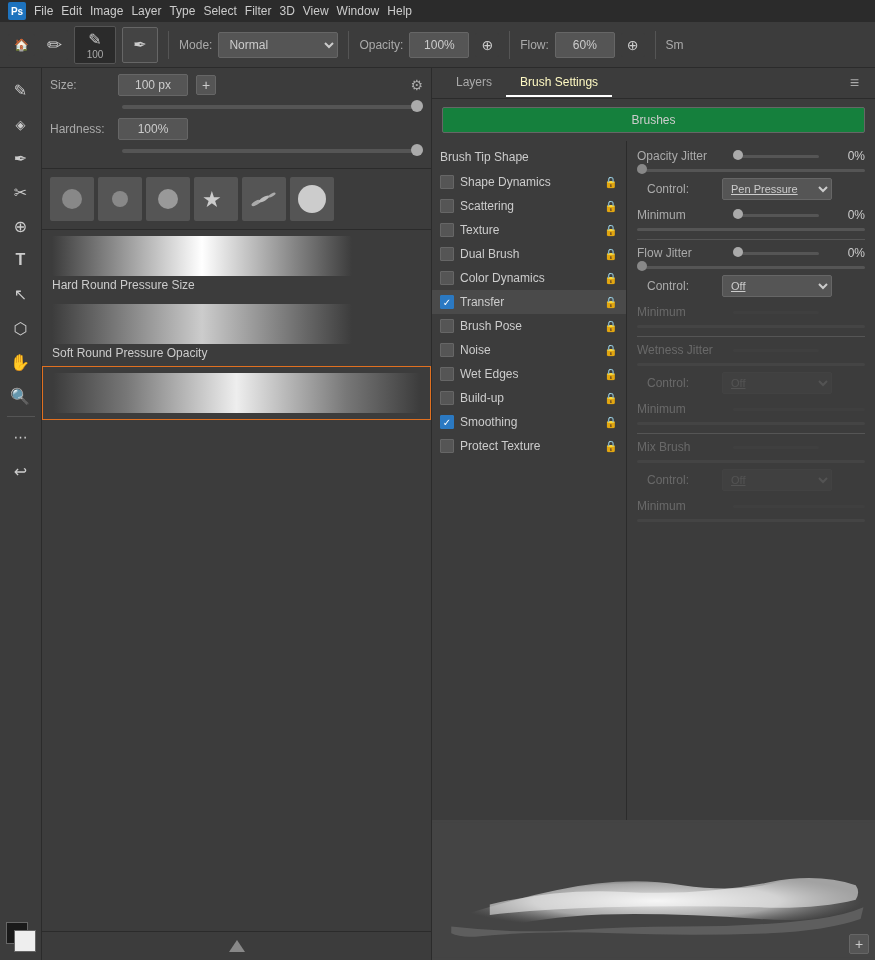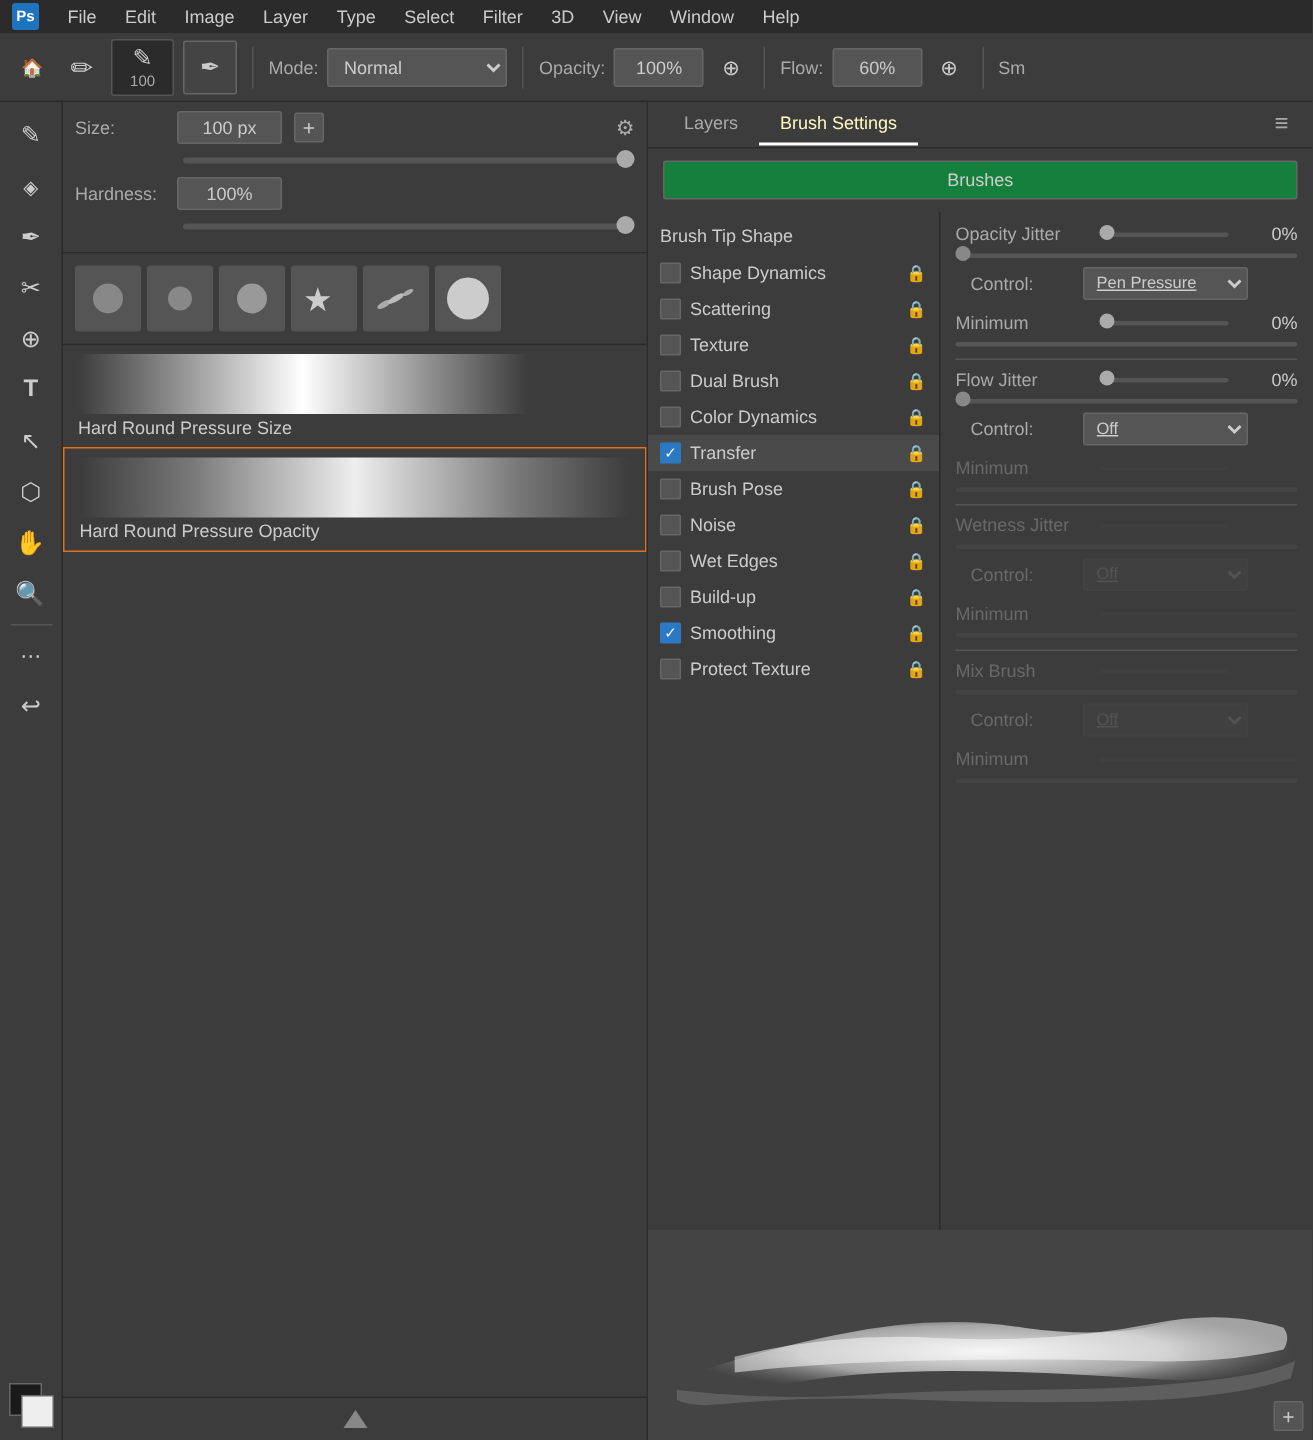--- a/index.html
+++ b/index.html
@@ -1,19 +1,19 @@
 <!DOCTYPE html>
 <html><head>
   <meta charset="utf-8">
   <style>
     * { margin: 0; padding: 0; box-sizing: border-box; }
     body { width: 875px; height: 960px; background: #3c3c3c; font-family: Arial, sans-serif; font-size: 12px; color: #ccc; overflow: hidden; user-select: none; }
 
     
-    .menu-bar { background: #2b2b2b; height: 22px; display: flex; align-items: center; padding: 0 8px; gap: 11px; }
+    .menu-bar { background: #2b2b2b; height: 22px; display: flex; align-items: center; padding: 0 8px; gap: 0; }
     .menu-bar .app-icon { width: 18px; height: 18px; background: #1e73be; border-radius: 2px; display: flex; align-items: center; justify-content: center; font-size: 10px; font-weight: bold; color: white; margin-right: 4px; }
     .menu-item { font-size: 12px; color: #ccc; cursor: pointer; padding: 2px 4px; }
 
     
     .toolbar { background: #3c3c3c; height: 46px; display: flex; align-items: center; padding: 0 8px; gap: 6px; border-bottom: 1px solid #2b2b2b; }
     .tool-btn { background: #3c3c3c; border: none; color: #ccc; cursor: pointer; padding: 4px 6px; border-radius: 2px; font-size: 12px; display: flex; align-items: center; justify-content: center; }
     .toolbar-separator { width: 1px; height: 28px; background: #555; margin: 0 4px; }
     .toolbar-select { background: #555; border: 1px solid #666; color: #ccc; font-size: 12px; padding: 3px 6px; border-radius: 2px; height: 26px; min-width: 120px; }
     .toolbar-label { font-size: 12px; color: #aaa; }
     .toolbar-value { background: #555; border: 1px solid #666; color: #ccc; font-size: 12px; padding: 3px 6px; border-radius: 2px; height: 26px; width: 60px; text-align: center; }
@@ -237,24 +237,29 @@
       </div>
     </div>
 
     <div class="brush-list">
       <div class="brush-list-item">
         <div style="width:100%;">
           <div class="brush-preview-img" style="background: linear-gradient(90deg, transparent 0%, #888 20%, #fff 50%, #888 80%, transparent 100%);height:40px;"></div>
           <div class="brush-name">Hard Round Pressure Size</div>
         </div>
       </div>
+      <div class="brush-list-item">
+        <div style="width:100%;">
+          <div class="brush-preview-img brush-soft" style="background: linear-gradient(90deg, transparent 0%, #666 15%, #ccc 50%, #666 85%, transparent 100%);height:40px;"></div>
+          <div class="brush-name">Soft Round Pressure Opacity</div>
+        </div>
+      </div>
       <div class="brush-list-item selected" style="border:1px solid #e07020;">
         <div style="width:100%;">
           <div style="background: linear-gradient(90deg, transparent 0%, #777 20%, #eee 50%, #777 80%, transparent 100%);height:40px;border-radius:2px;"></div>
-          <div class="brush-name">Hard Round Pressure Opacity</div>
         </div>
       </div>
     </div>
 
     <div class="panel-bottom">
       <div class="triangle-slider"></div>
     </div>
   </div>
 
   <div class="right-panel">

